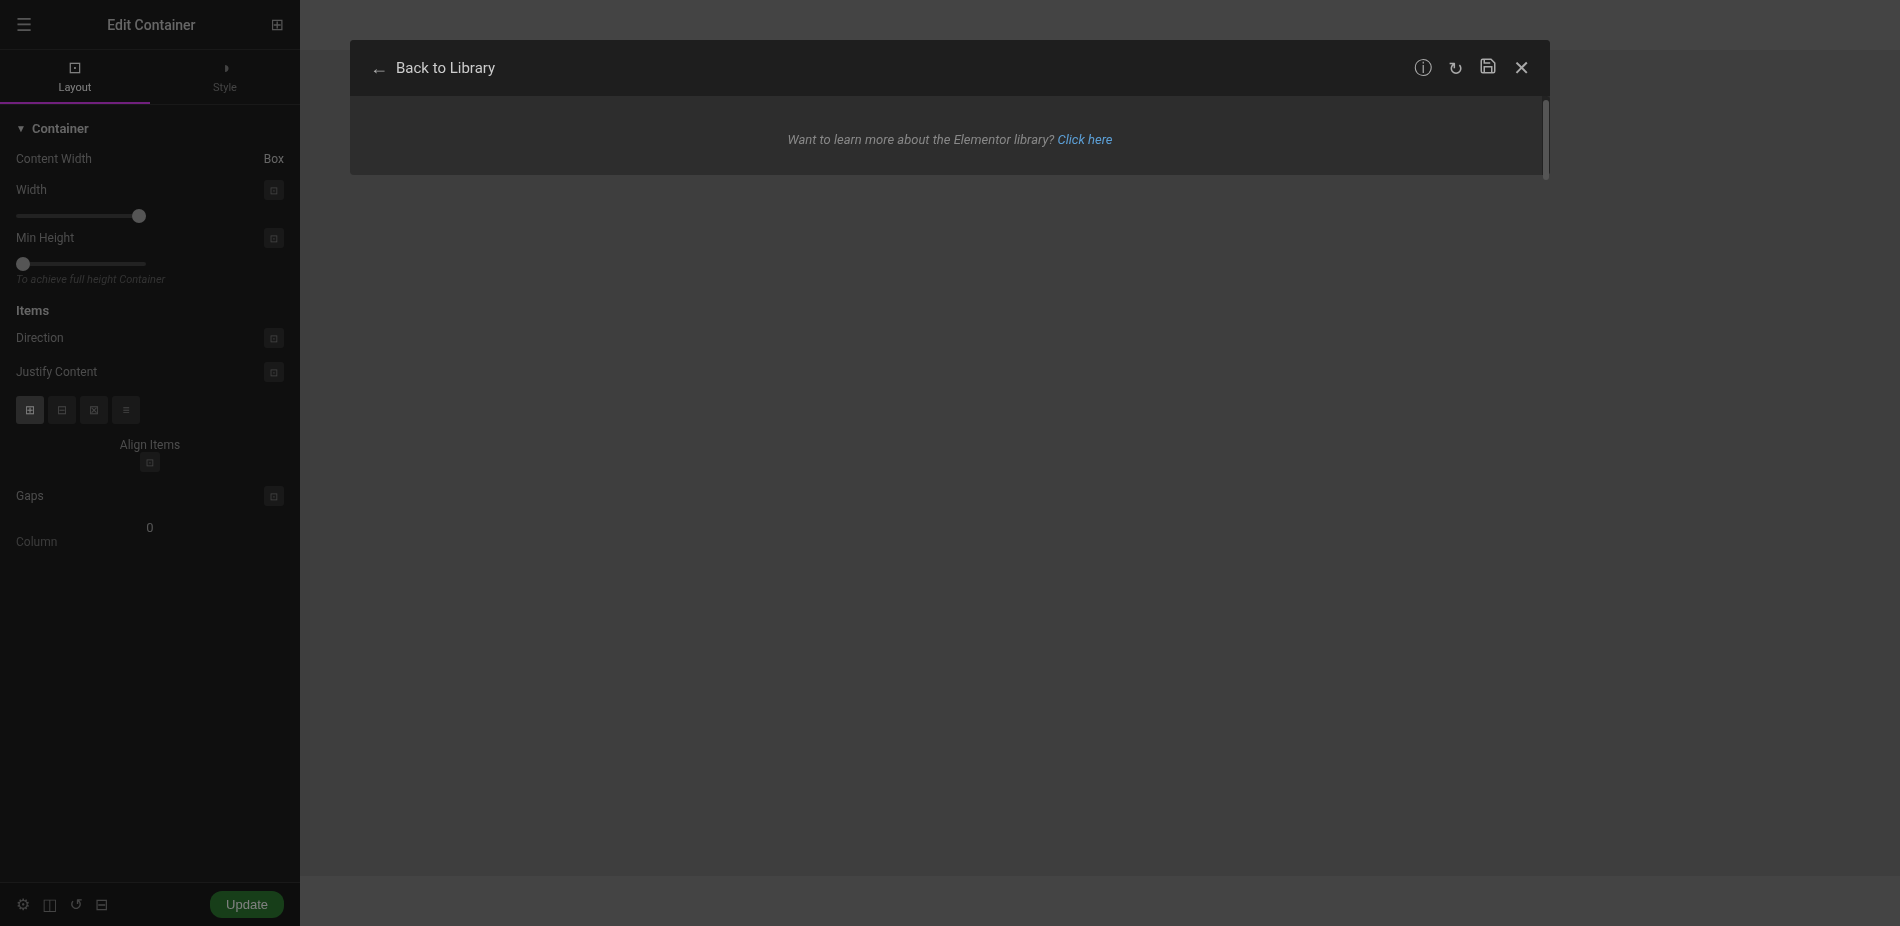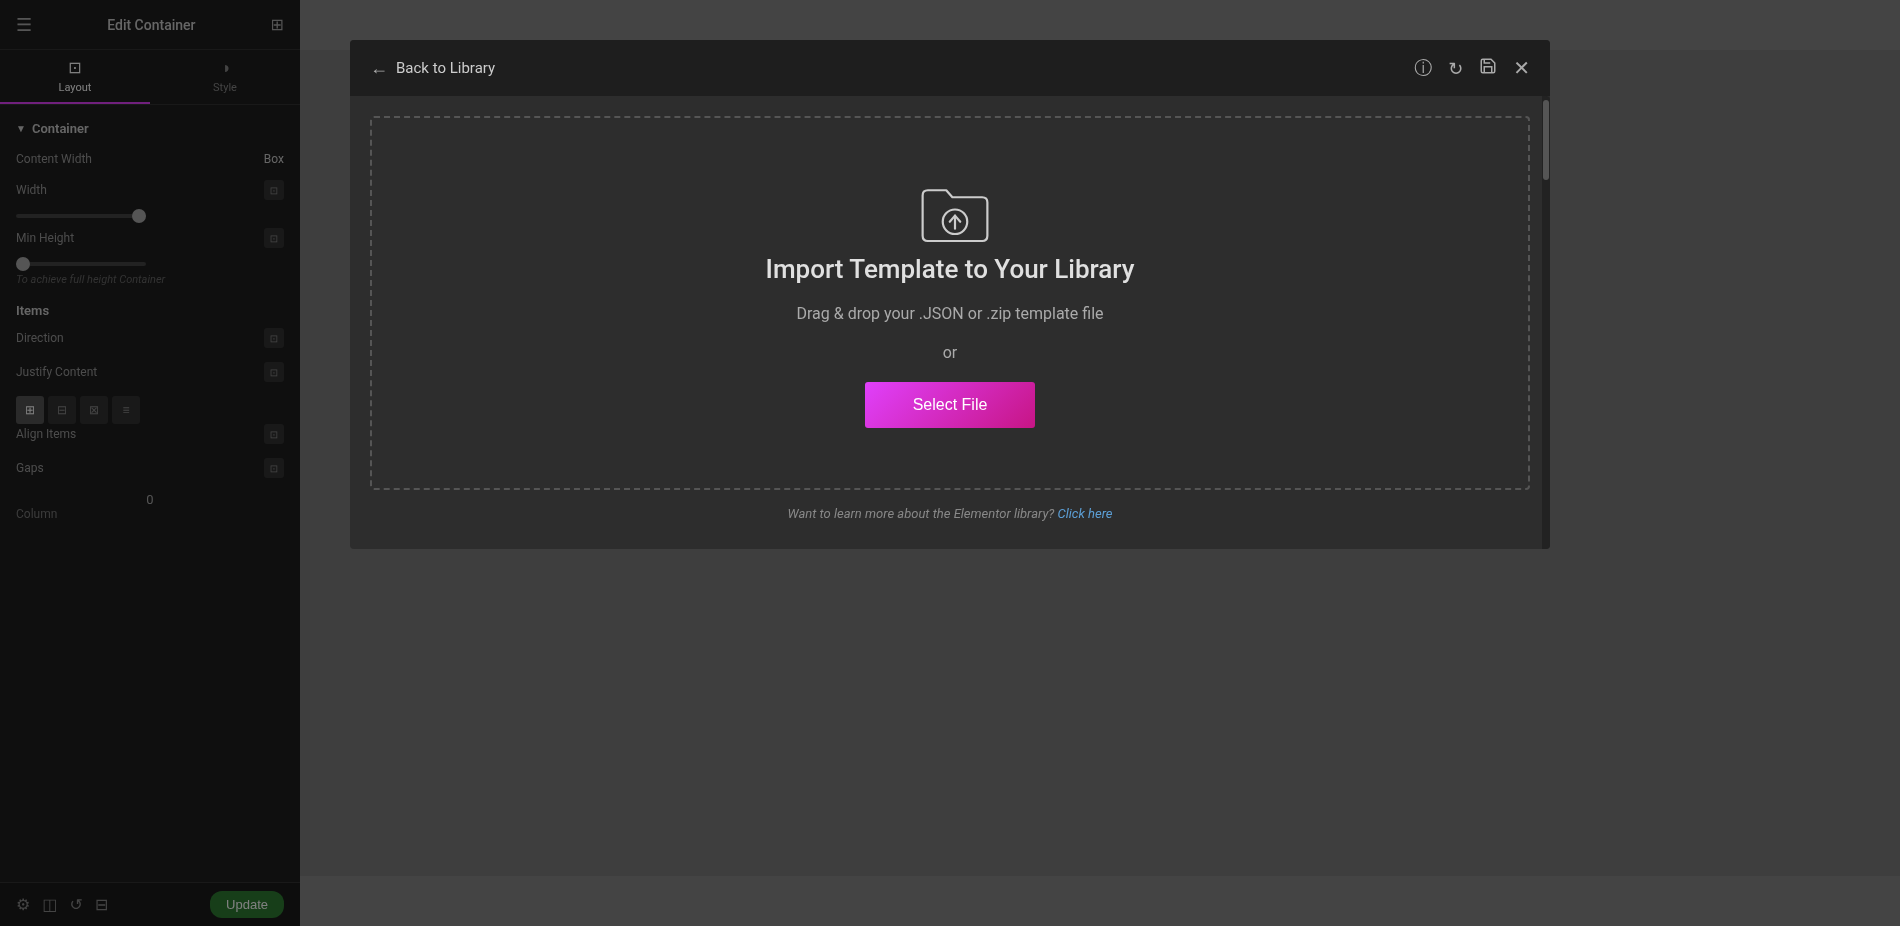--- a/index.html
+++ b/index.html
@@ -475,21 +475,21 @@
         <span class="prop-label">Justify Content</span>
         <span class="small-toggle">⊡</span>
       </div>
       <div class="justify-btns">
         <div class="justify-btn active">⊞</div>
         <div class="justify-btn">⊟</div>
         <div class="justify-btn">⊠</div>
         <div class="justify-btn">≡</div>
       </div>
 
-      <div class="prop-row" style="">
+      <div class="prop-row" style="margin-top:14px;flex-direction:column;">
         <span class="prop-label">Align Items</span>
         <span class="small-toggle">⊡</span>
       </div>
 
       <div class="prop-row">
         <span class="prop-label">Gaps</span>
         <span class="small-toggle">⊡</span>
       </div>
       <div style="text-align:center; color:#aaa; font-size:13px;">0</div>
       <div style="text-align:left; color:#777; font-size:12px;">Column</div>
@@ -527,38 +527,20 @@
             <path d="M19 21H5a2 2 0 01-2-2V5a2 2 0 012-2h11l5 5v11a2 2 0 01-2 2z"></path>
             <polyline points="17 21 17 13 7 13 7 21"></polyline>
             <polyline points="7 3 7 8 15 8"></polyline>
           </svg>
         </span>
         <span class="modal-close-icon">✕</span>
       </div>
     </div>
 
     <div class="modal-body">
-      <div class="drop-zone">
-
-        <div class="folder-icon">
-          <svg viewBox="0 0 90 80" width="90" height="80" fill="none" stroke="#cccccc" stroke-width="3" stroke-linejoin="round" stroke-linecap="round">
-
-            <path d="M8 20 Q8 14 14 14 L35 14 L42 22 L76 22 Q82 22 82 28 L82 66 Q82 72 76 72 L14 72 Q8 72 8 66 Z"></path>
-
-            <circle cx="45" cy="50" r="14" stroke="#cccccc" stroke-width="2.5"></circle>
-            <polyline points="39,50 45,43 51,50" stroke="#cccccc" stroke-width="2.5"></polyline>
-            <line x1="45" y1="43" x2="45" y2="58" stroke="#cccccc" stroke-width="2.5"></line>
-          </svg>
-        </div>
-
-        <div class="drop-title">Import Template to Your Library</div>
-        <div class="drop-subtitle">Drag &amp; drop your .JSON or .zip template file</div>
-        <div class="drop-or">or</div>
-        <button class="select-file-btn">Select File</button>
-      </div>
 
       <div class="modal-footer-link">
         <span>Want to learn more about the Elementor library?</span>
         <a href="#">Click here</a>
       </div>
     </div>
 
     <div class="modal-scrollbar">
       <div class="modal-scrollbar-thumb"></div>
     </div>

